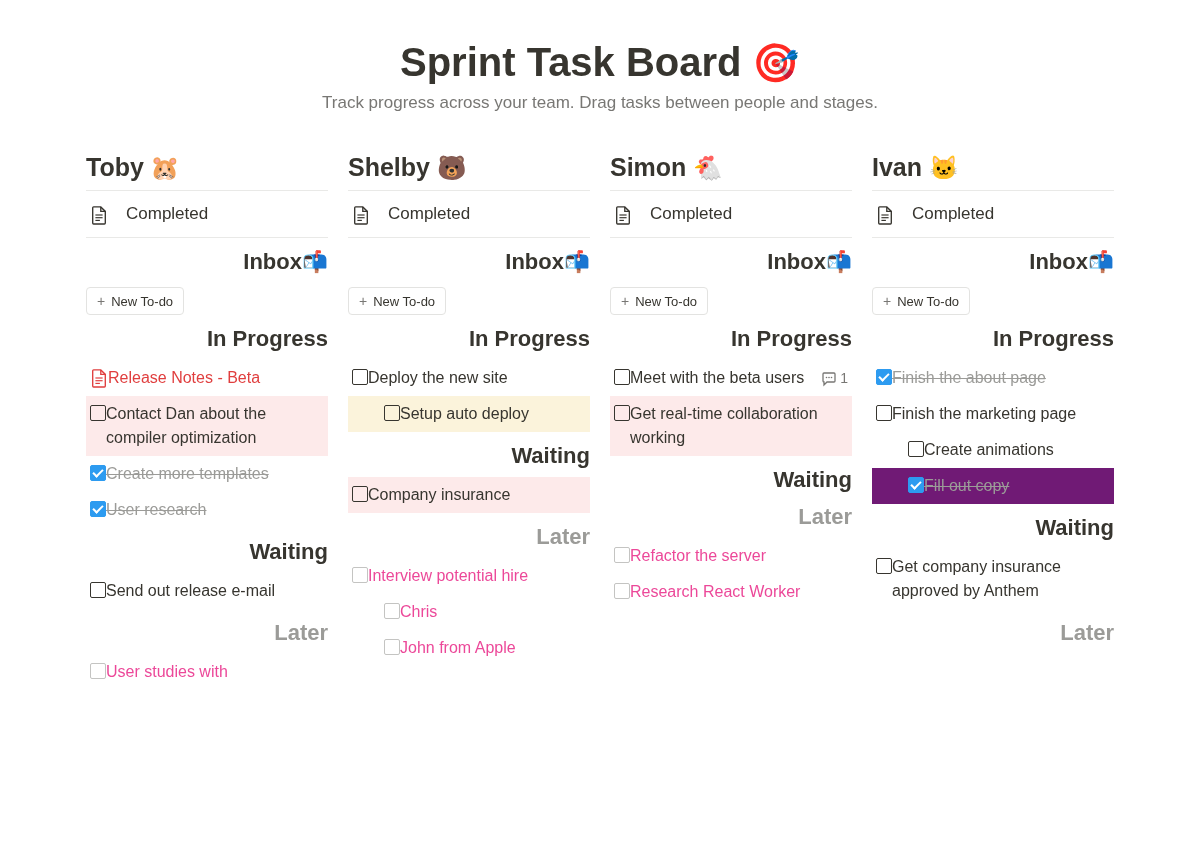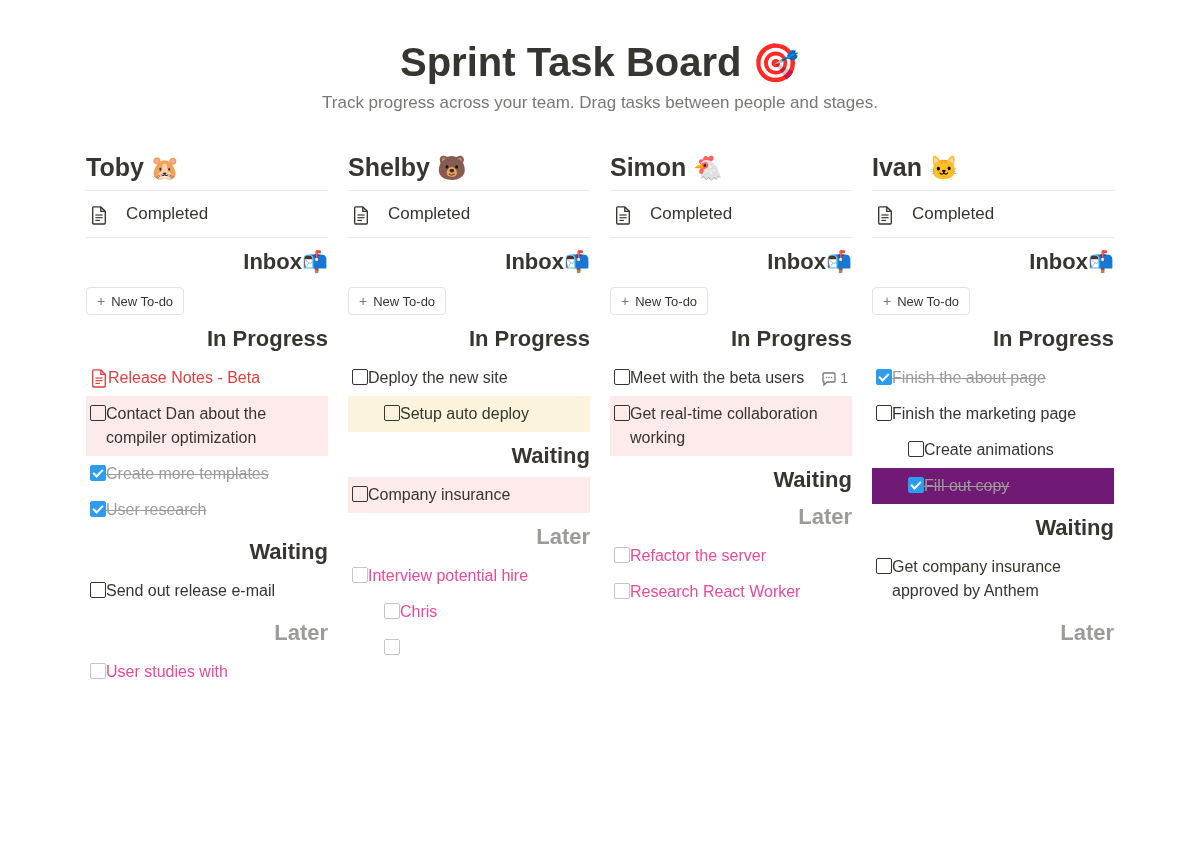--- a/index.html
+++ b/index.html
@@ -277,20 +277,21 @@
         <div class="task muted">
           <span class="checkbox"></span>
           <span class="task-text">Interview potential hire</span>
         </div>
         <div class="task indent-1 muted">
           <span class="checkbox"></span>
           <span class="task-text">Chris</span>
         </div>
         <div class="task indent-1 muted">
           <span class="checkbox"></span>
+          <span class="task-text">John from Apple</span>
         </div>
       </div></div>
     <div class="column"><div class="person-header">Simon <span class="emoji">🐔</span></div><div class="completed-row">
     <svg class="doc-icon " viewBox="0 0 20 22" fill="none">
     <path d="M4 2h8l5 5v13a1 1 0 0 1-1 1H4a1 1 0 0 1-1-1V3a1 1 0 0 1 1-1z" stroke="#37352f" stroke-width="1.5"></path>
     <path d="M12 2v5h5" stroke="#37352f" stroke-width="1.5"></path>
     <line x1="6" y1="11" x2="14" y2="11" stroke="#37352f" stroke-width="1.3"></line>
     <line x1="6" y1="14" x2="14" y2="14" stroke="#37352f" stroke-width="1.3"></line>
     <line x1="6" y1="17" x2="11" y2="17" stroke="#37352f" stroke-width="1.3"></line>
   </svg>

